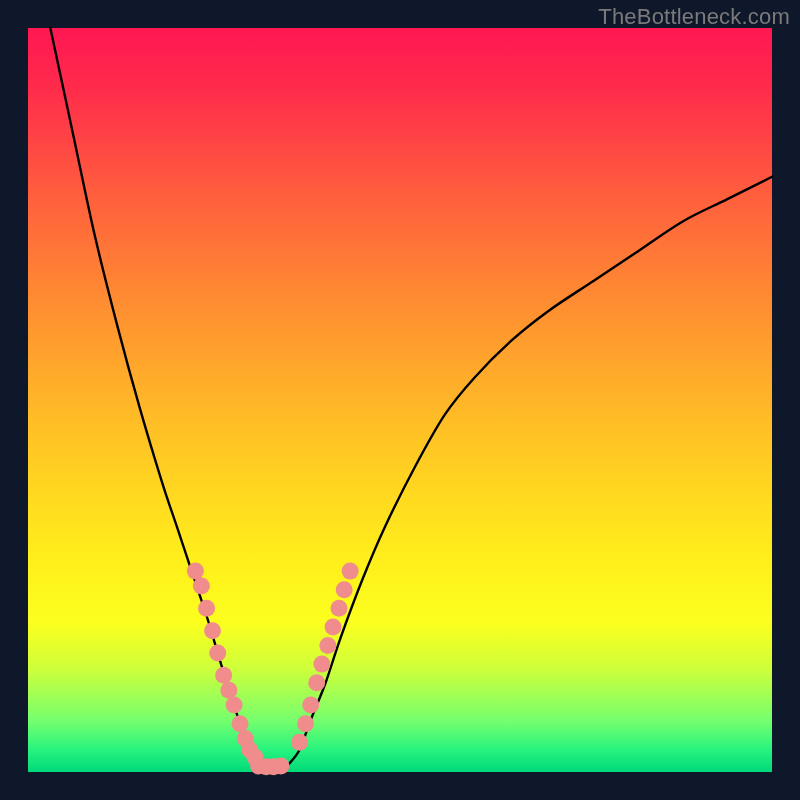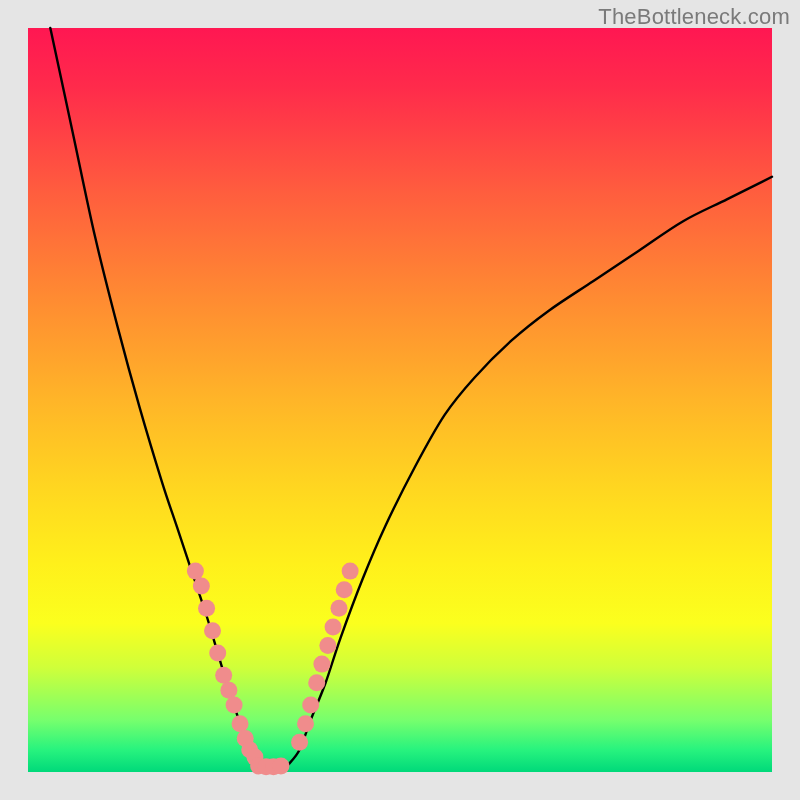--- a/index.html
+++ b/index.html
@@ -10,21 +10,21 @@
     overflow: hidden;
     background: #000;
     font-family: Arial, sans-serif;
   }
   .frame {
     position: absolute;
     top: 0;
     left: 0;
     width: 800px;
     height: 800px;
-    background: #e5e5e5;
+    background: #0f172a;
   }
   .plot-area {
     position: absolute;
     top: 28px;
     left: 28px;
     width: 744px;
     height: 744px;
     background: linear-gradient(to bottom,
       #ff1752 0%,
       #ff2b4b 8%,

